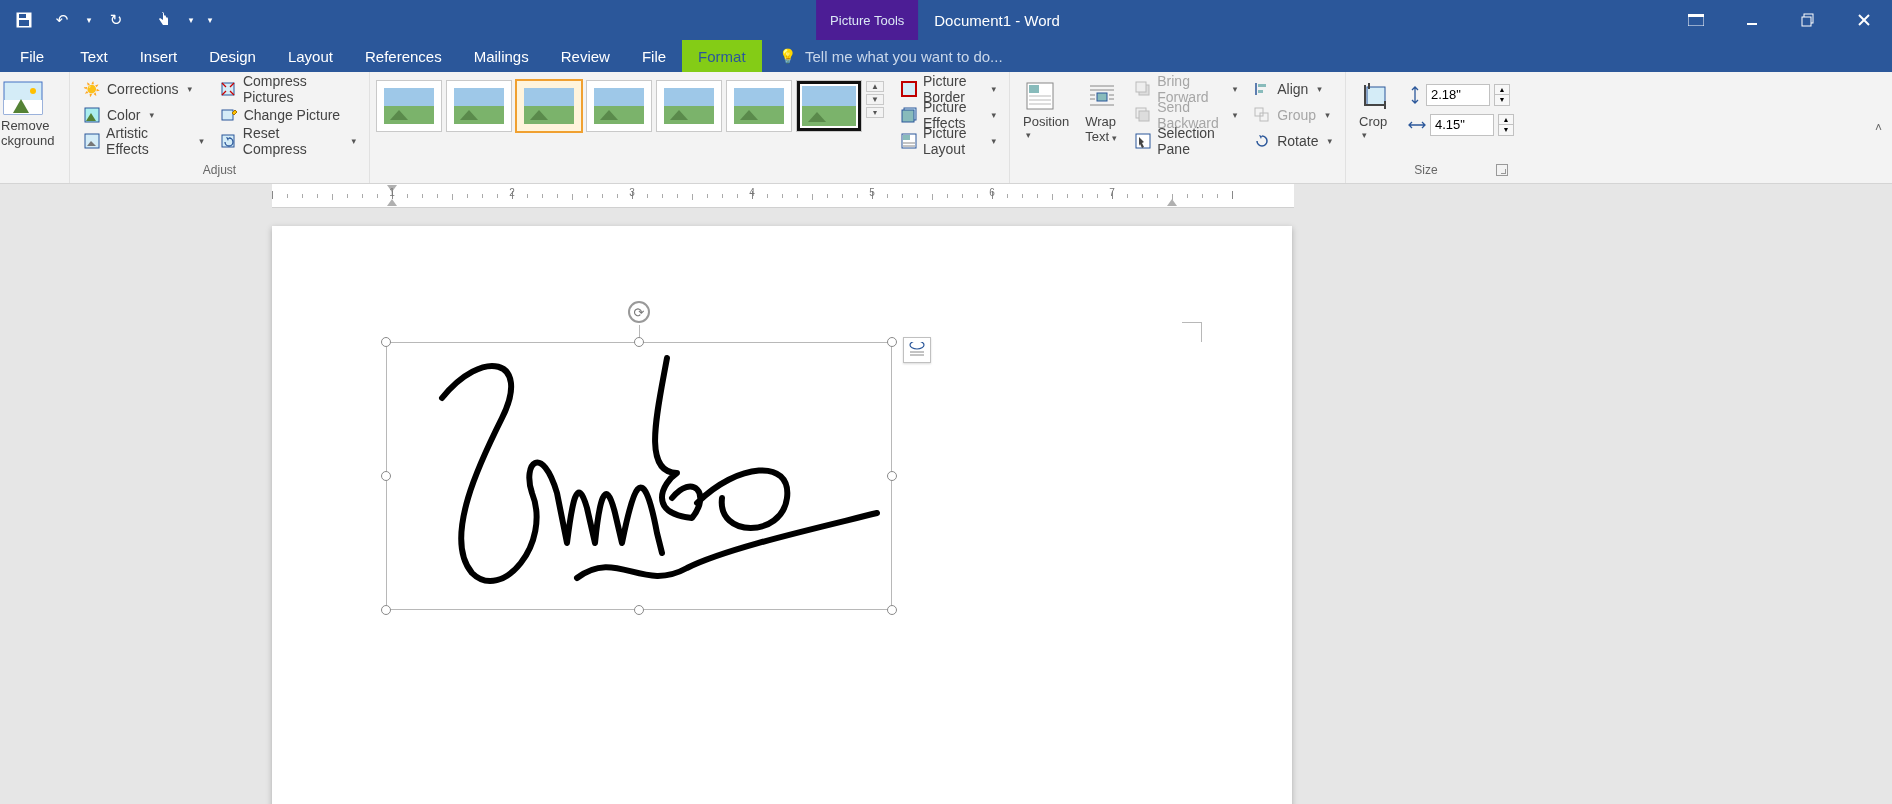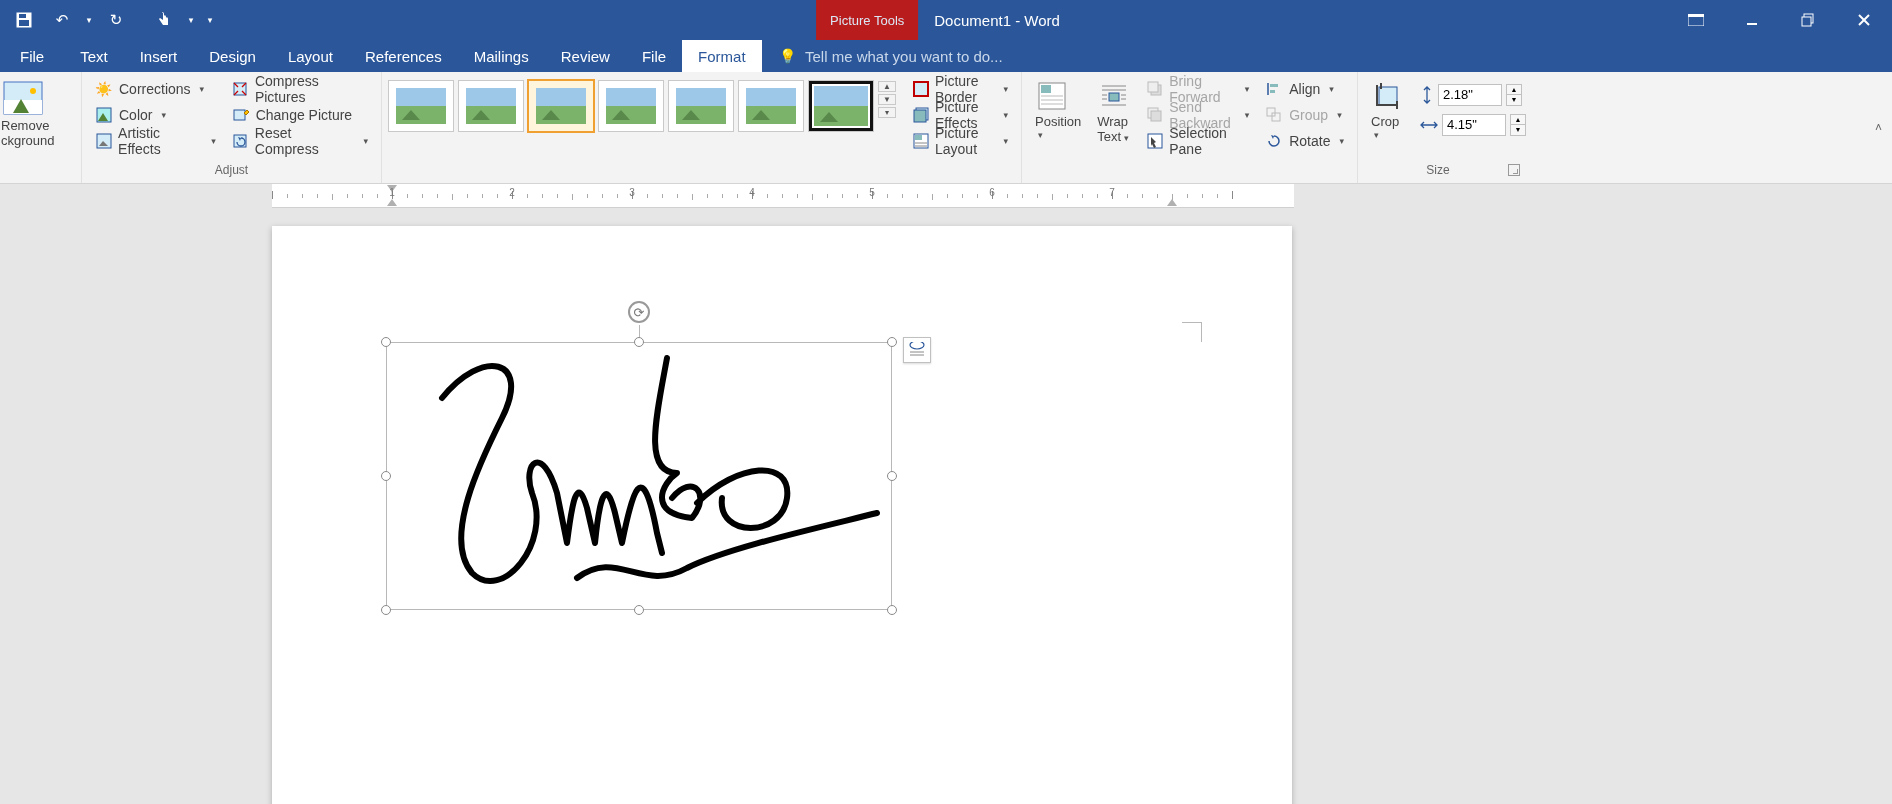--- a/index.html
+++ b/index.html
@@ -4,30 +4,30 @@
 <style>
 * { margin: 0; padding: 0; box-sizing: border-box; font-family: "Segoe UI", Tahoma, sans-serif; user-select: none; }
 html, body { width: 1892px; height: 804px; background: #e6e6e6; overflow: hidden; }
 
 
 .titlebar { height: 40px; background: #2b579a; display: flex; align-items: center; color: #fff; font-size: 14px; position: relative; }
 .qat { display: flex; align-items: center; gap: 2px; padding-left: 6px; }
 .qat-btn { width: 36px; height: 30px; display: flex; align-items: center; justify-content: center; color: #fff; font-size: 15px; }
 .qat-sep { width: 8px; }
 .title-center { position: absolute; left: 50%; transform: translateX(-50%); display: flex; align-items: center; gap: 0; height: 100%; }
-.context-tab { background: #b91c1c; height: 100%; display: flex; align-items: center; padding: 0 14px; font-size: 13px; color: #dbe7f5; }
+.context-tab { background: #4c1d95; height: 100%; display: flex; align-items: center; padding: 0 14px; font-size: 13px; color: #dbe7f5; }
 .doc-title { padding: 0 16px; font-size: 15px; }
 .win-controls { position: absolute; right: 0; top: 0; height: 100%; display: flex; }
 .win-btn { width: 56px; display: flex; align-items: center; justify-content: center; font-size: 15px; color: #fff; }
 
 
 .tabrow { height: 32px; background: #2b579a; display: flex; align-items: stretch; color: #fff; font-size: 15px; }
 .tab { padding: 0 16px; display: flex; align-items: center; cursor: pointer; }
 .tab.file { padding: 0 20px; }
-.tab.active { background: #ffffff; color: #2b579a; }
+.tab.active { background: #84cc16; color: #2b579a; }
 .tellme { flex: 1; display: flex; align-items: center; padding-left: 18px; color: #c9d7ea; gap: 8px; }
 .tellme .bulb { font-size: 14px; }
 .user-area { display: flex; align-items: center; }
 .user-name { padding: 0 12px; color: #fff; cursor: pointer; }
 .share { padding: 0 14px; display: flex; align-items: center; gap: 6px; cursor: pointer; }
 
 
 .ribbon { height: 112px; background: #f3f3f3; border-bottom: 1px solid #d4d4d4; display: flex; position: relative; }
 .group { border-right: 1px solid #e1e1e1; display: flex; flex-direction: column; justify-content: space-between; padding: 4px 6px 0 6px; }
 .group-label { text-align: center; font-size: 12px; color: #666; padding: 3px 0 3px 0; }
@@ -160,21 +160,21 @@
   <div class="tab">File</div>
   <div class="tab active">Format</div>
   <div class="tellme">
     <span class="bulb">💡</span>
     <span>Tell me what you want to do...</span>
   </div>
 </div>
 
 <div class="ribbon">
 
-  <div class="group" style="padding-left:0;width:82px">
+  <div class="group" style="padding-left:0;width:70px">
     <div class="vbtn" style="align-items:flex-start;padding-left:0">
       <div class="ico" style="width:44px;height:38px">
           <svg width="40" height="34" viewBox="0 0 40 34">
             <rect x="1" y="1" width="38" height="32" fill="#d4ecf7" stroke="#4472c4"></rect>
             <rect x="1" y="19" width="38" height="14" fill="#fff"></rect>
             <path d="M10 32 l8-14 8 14z" fill="#548235"></path>
             <circle cx="30" cy="10" r="3" fill="#ffc000"></circle>
           </svg>
         </div>
       <span>Remove</span>

